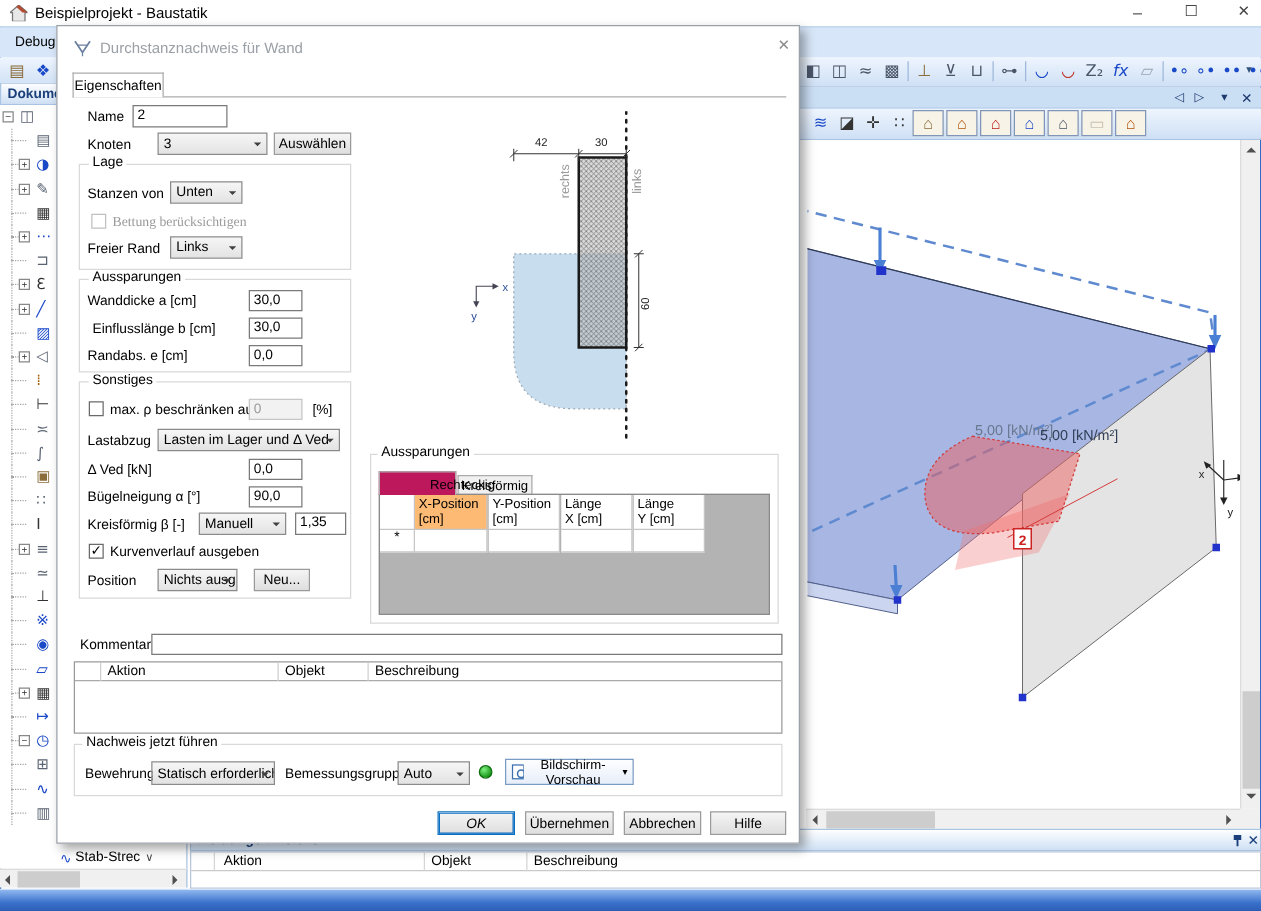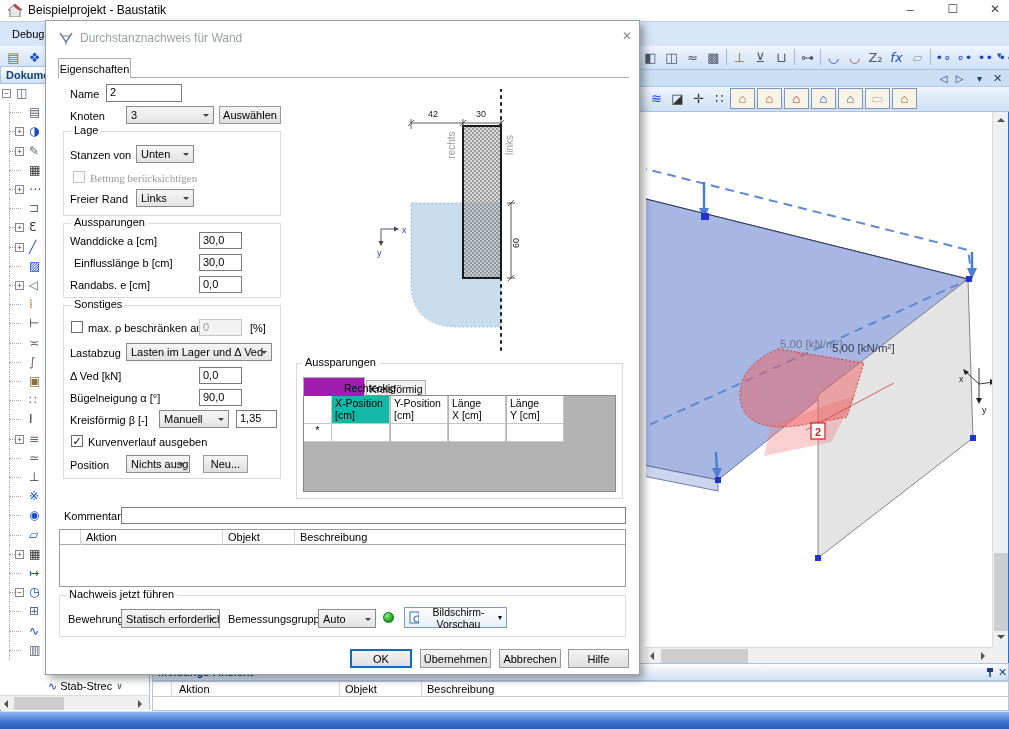--- a/index.html
+++ b/index.html
@@ -469,25 +469,25 @@
         <polyline points="12,154 12,140 28,140" fill="none"></polyline>
         <polygon points="30,140 25,137.5 25,142.5" stroke="none"></polygon>
         <polygon points="12,157 9.5,152 14.5,152" stroke="none"></polygon>
       </g>
       <text x="33" y="144" font-size="9" fill="#2a4b9b">x</text>
       <text x="8" y="167" font-size="9" fill="#2a4b9b">y</text>
     </svg>
 
     <div class="grp" style="left:250px;top:342px;width:327px;height:136px;"></div>
     <span class="leg" style="left:256px;top:336px;">Aussparungen</span>
-    <div class="abs" style="left:257px;top:356px;width:62px;height:19px;background:#a21caf;border:1px solid #acacac;border-bottom:none;text-align:center;font-size:10.5px;padding-top:4px;z-index:2;padding-left:40px;">Rechteckig</div>
+    <div class="abs" style="left:257px;top:356px;width:62px;height:19px;background:#be185d;border:1px solid #acacac;border-bottom:none;text-align:center;font-size:10.5px;padding-top:4px;z-index:2;padding-left:40px;">Rechteckig</div>
     <div class="abs" style="left:320px;top:359px;width:60px;height:16px;background:#f0f0f0;border:1px solid #acacac;border-bottom:none;text-align:center;font-size:10.5px;padding-top:2px;">Kreisförmig</div>
     <div class="abs" style="left:257px;top:374px;width:313px;height:97px;border:1px solid #8a8a8a;background:#b3b3b3;">
       <div class="abs" style="left:0;top:0;width:28px;height:28px;background:#fff;border-right:1px solid #c6c6c6;border-bottom:1px solid #c6c6c6;"></div>
-      <div class="abs gridhdr" style="left:28px;top:0;width:58px;height:28px;background:#14b8a6;border-right:1px solid #c6c6c6;border-bottom:1px solid #c6c6c6;padding:1px 3px;">X-Position
+      <div class="abs gridhdr" style="left:28px;top:0;width:58px;height:28px;background:#fdba74;border-right:1px solid #c6c6c6;border-bottom:1px solid #c6c6c6;padding:1px 3px;">X-Position
 [cm]</div>
       <div class="abs gridhdr" style="left:87px;top:0;width:57px;height:28px;background:#fff;border-right:1px solid #c6c6c6;border-bottom:1px solid #c6c6c6;padding:1px 3px;">Y-Position
 [cm]</div>
       <div class="abs gridhdr" style="left:145px;top:0;width:57px;height:28px;background:#fff;border-right:1px solid #c6c6c6;border-bottom:1px solid #c6c6c6;padding:1px 3px;">Länge
 X [cm]</div>
       <div class="abs gridhdr" style="left:203px;top:0;width:57px;height:28px;background:#fff;border-right:1px solid #c6c6c6;border-bottom:1px solid #c6c6c6;padding:1px 3px;">Länge
 Y [cm]</div>
       <div class="abs" style="left:0;top:28px;width:28px;height:18px;background:#fff;border-right:1px solid #c6c6c6;border-bottom:1px solid #c6c6c6;text-align:center;font-size:11px;">*</div>
       <div class="abs" style="left:28px;top:28px;width:58px;height:18px;background:#fff;border-right:1px solid #c6c6c6;border-bottom:1px solid #c6c6c6;"></div>
       <div class="abs" style="left:87px;top:28px;width:57px;height:18px;background:#fff;border-right:1px solid #c6c6c6;border-bottom:1px solid #c6c6c6;"></div>
@@ -518,19 +518,19 @@
     <span class="abs" style="left:337px;top:591px;width:11px;height:11px;border-radius:50%;background:radial-gradient(circle at 35% 30%, #7ef07e, #1d9a1d 70%);border:1px solid #0d6d0d;"></span>
     <button class="btn" style="left:358px;top:586px;width:103px;height:21px;justify-content:flex-start;padding:0 4px;border-color:#7a9cc4;background:linear-gradient(#fdfeff,#e7eef9);">
       <svg width="13" height="13" style="margin-right:3px;">
         <rect x="1" y="1" width="9" height="11" fill="#fff" stroke="#3a6fb0" stroke-width="1"></rect>
         <circle cx="8" cy="8" r="3" fill="none" stroke="#3a6fb0" stroke-width="1.2"></circle>
       </svg>
       <span style="font-size:10.5px;">Bildschirm-Vorschau</span>
       <span style="font-size:8px;margin-left:3px;">▾</span>
     </button>
 
-    <button class="btn def" style="left:304px;top:628px;width:62px;height:19px;">OK</button>
+    <button class="btn def" style="left:304px;top:628px;width:62px;height:19px;font-style:italic;">OK</button>
     <button class="btn" style="left:374px;top:628px;width:71px;height:19px;">Übernehmen</button>
     <button class="btn" style="left:453px;top:628px;width:62px;height:19px;">Abbrechen</button>
     <button class="btn" style="left:522px;top:628px;width:61px;height:19px;">Hilfe</button>
   </div>
 
 </div>
 
 </body></html>

